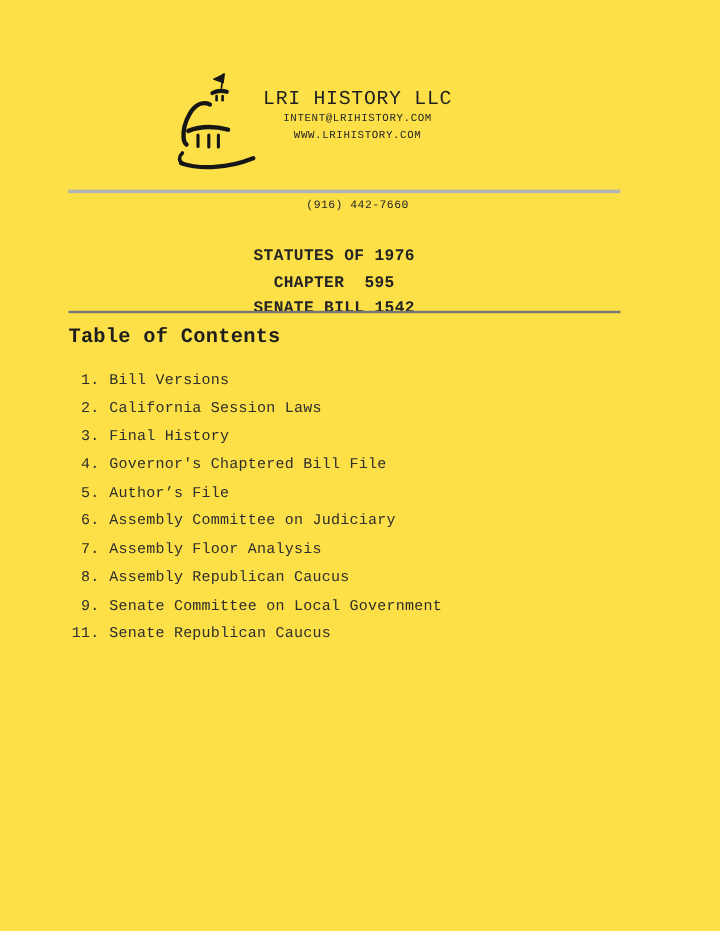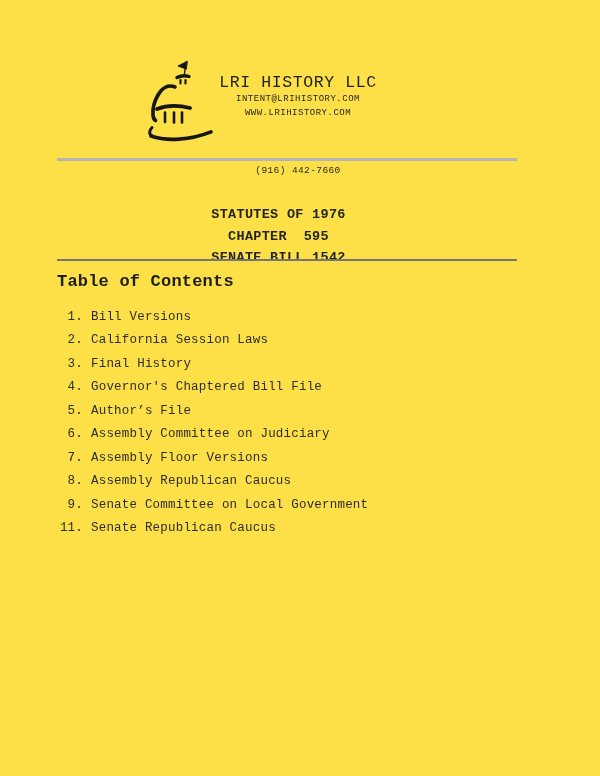--- a/index.html
+++ b/index.html
@@ -203,21 +203,21 @@
     <li class="toc-item">
       <span class="num">5.</span>
       <span class="label">Author’s File</span>
     </li>
     <li class="toc-item">
       <span class="num">6.</span>
       <span class="label">Assembly Committee on Judiciary</span>
     </li>
     <li class="toc-item">
       <span class="num">7.</span>
-      <span class="label">Assembly Floor Versions</span>
+      <span class="label">Assembly Floor Analysis</span>
     </li>
     <li class="toc-item">
       <span class="num">8.</span>
       <span class="label">Assembly Republican Caucus</span>
     </li>
     <li class="toc-item">
       <span class="num">9.</span>
       <span class="label">Senate Committee on Local Government</span>
     </li>
     <li class="toc-item">

